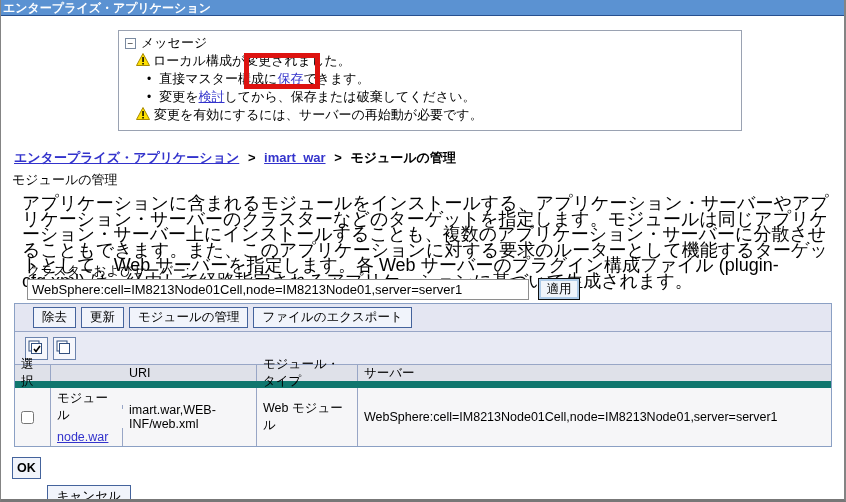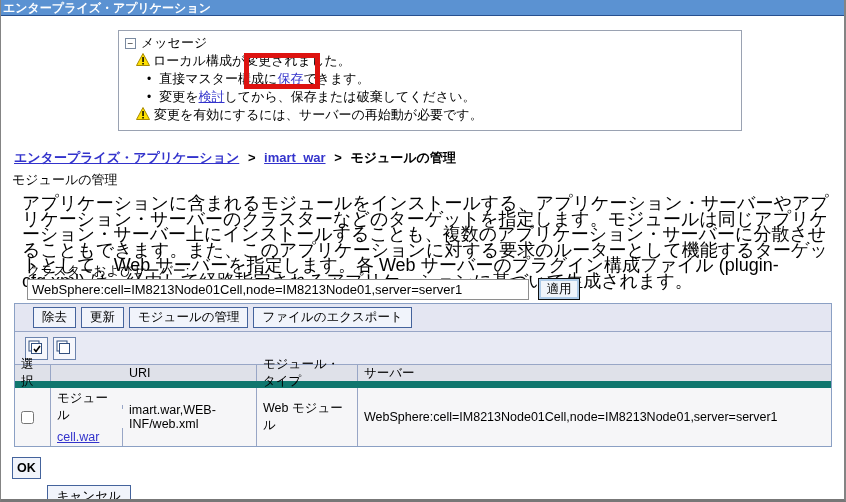--- a/index.html
+++ b/index.html
@@ -187,21 +187,21 @@
     <div class="cell c2">モジュール</div>
     <div class="cell c3">URI</div>
     <div class="cell c4">モジュール・タイプ</div>
     <div class="cell c5">サーバー</div>
   </div>
   <div class="trow">
     <div class="cell c1">
       <input type="checkbox" style="">
     </div>
     <div class="cell c2">
-      <a class="link">cell.war</a>
+      <a class="link">node.war</a>
     </div>
     <div class="cell c3">
       <span class="uri-text">imart.war,WEB-INF/web.xml</span>
     </div>
     <div class="cell c4">Web モジュール</div>
     <div class="cell c5">WebSphere:cell=IM8213Node01Cell,node=IM8213Node01,server=server1</div>
   </div>
 </div>
 
 <div class="footer-row">

